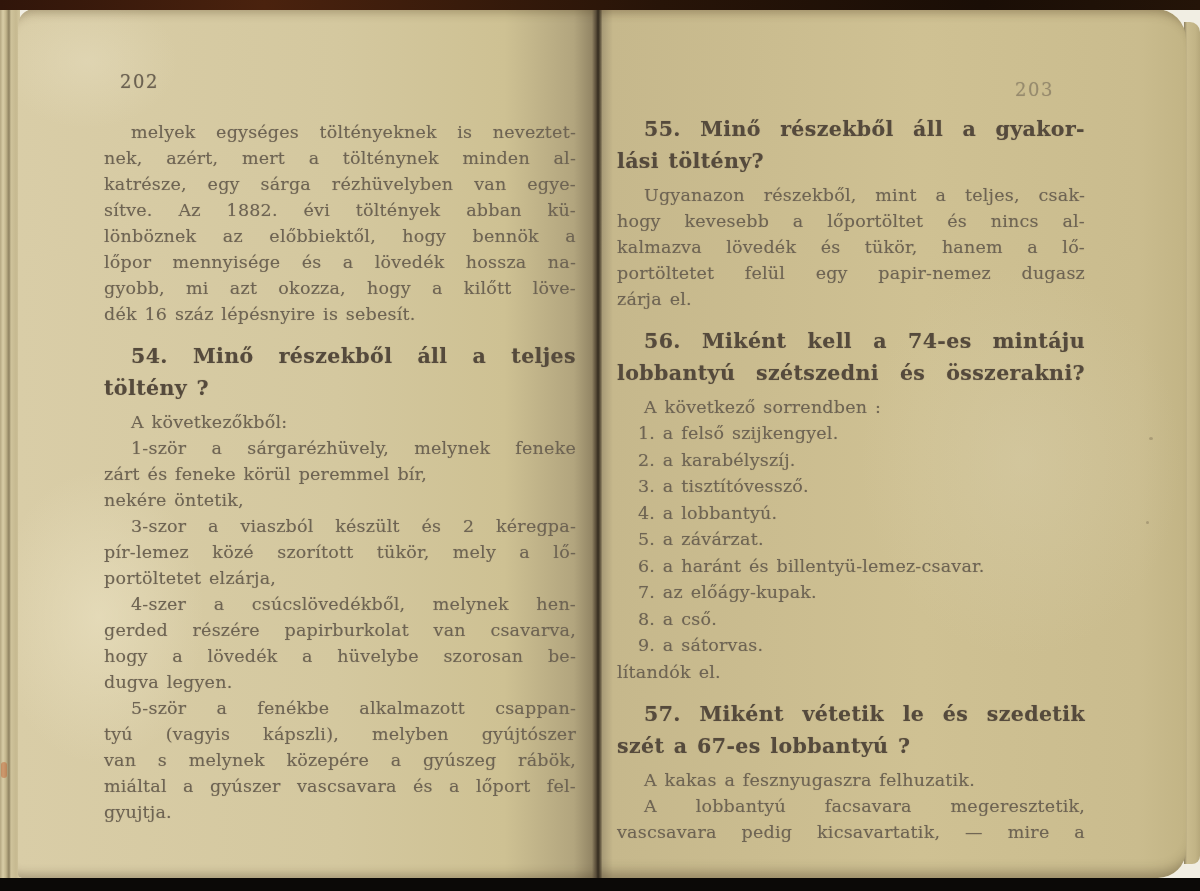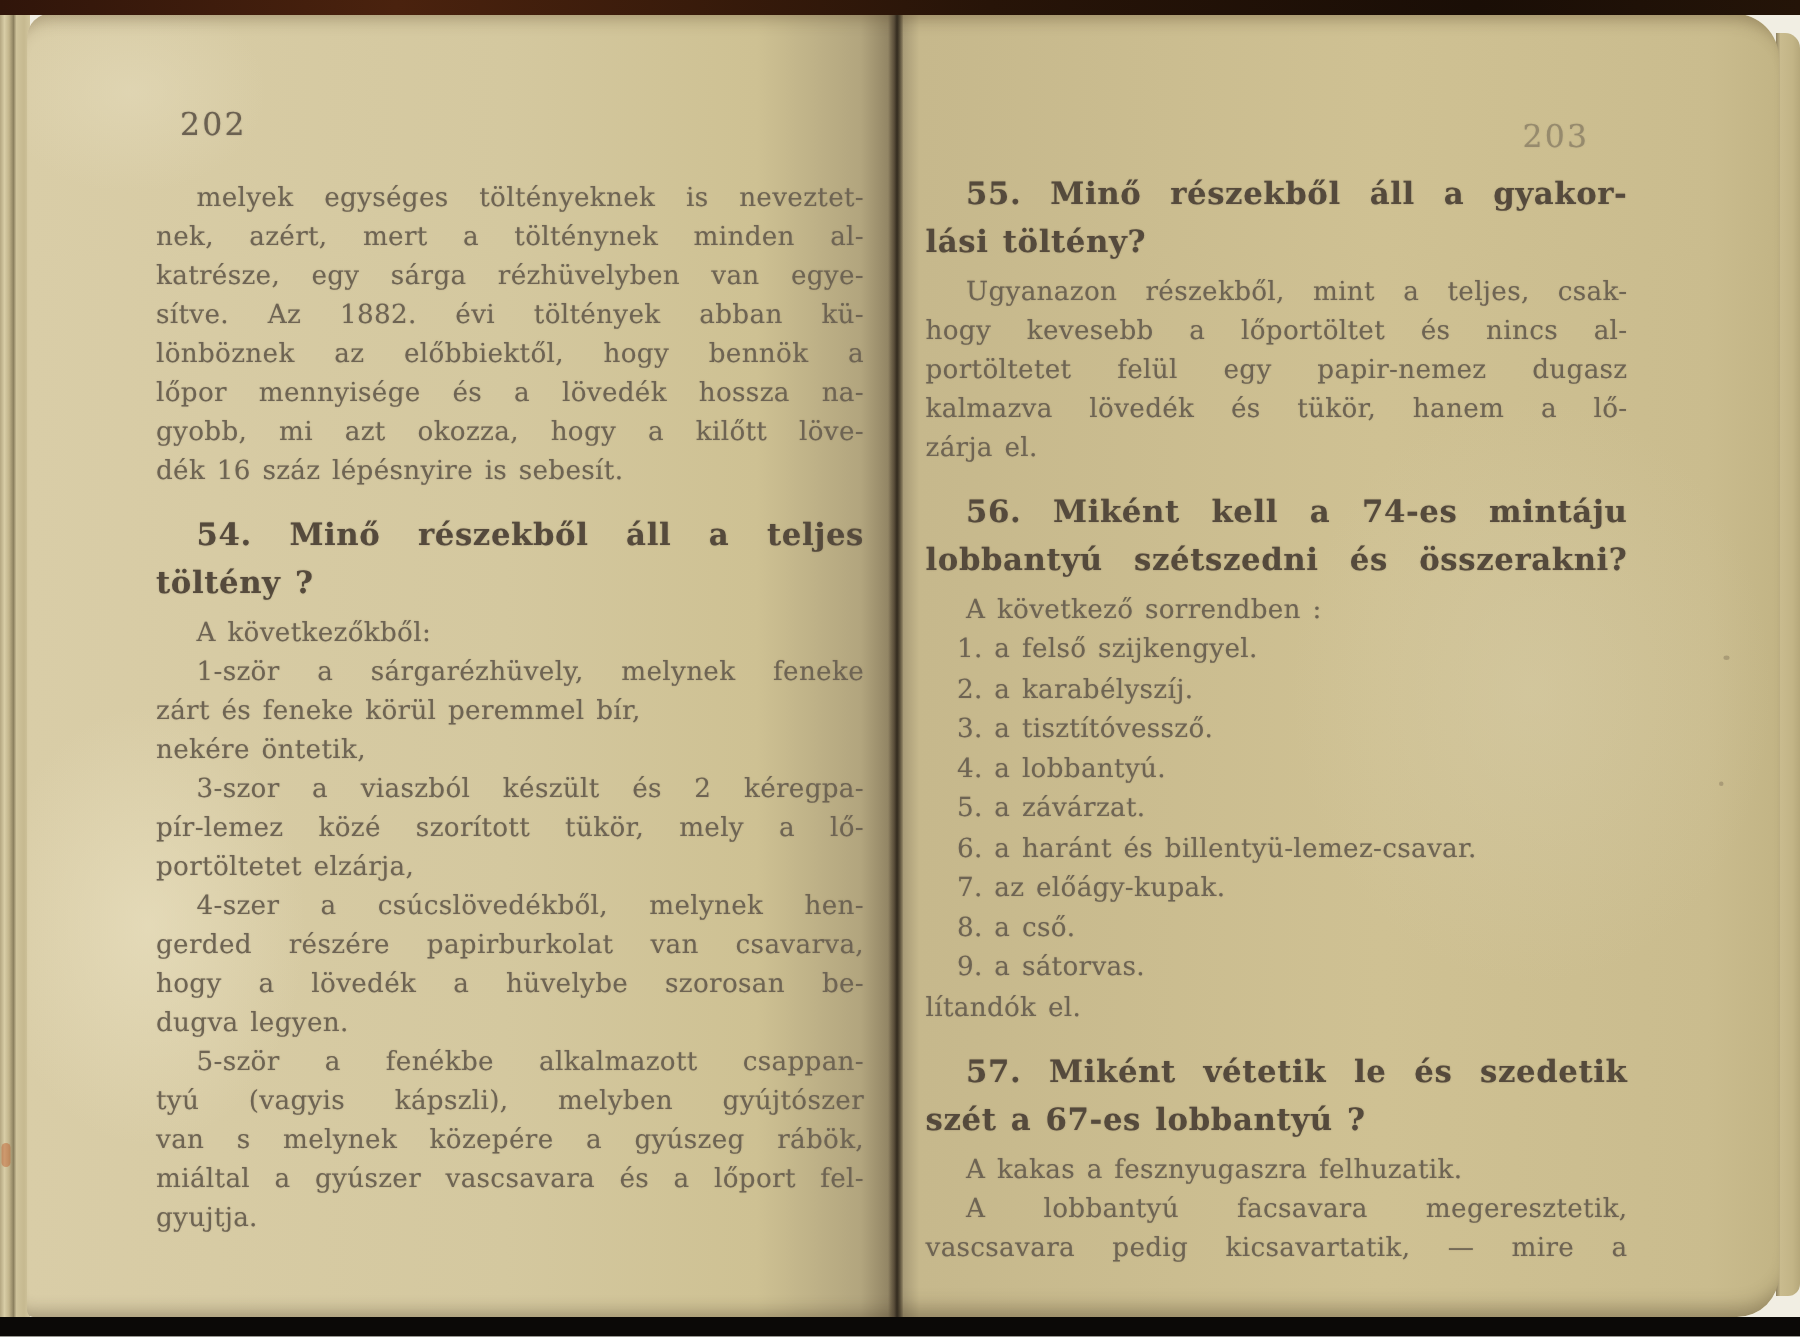--- a/index.html
+++ b/index.html
@@ -32,21 +32,21 @@
       radial-gradient(ellipse 230px 280px at 72% 52%, rgba(216,206,170,.45), rgba(216,206,170,0) 70%),
       linear-gradient(90deg,#6e6247 0,#a89b77 5px,#c6b88c 16px,#cfc193 55%,#cabc8e 92%,#c2b485 100%);
     border-radius:0 30px 28px 0;
     box-shadow:inset 0 14px 10px -10px rgba(90,70,40,.4), inset 0 -16px 12px -10px rgba(60,45,25,.35);}
   .gutter{position:absolute;left:592px;top:9px;width:10px;height:869px;
     background:linear-gradient(90deg,rgba(70,58,40,0),#5a4e3a 40%,#332b1f 60%,rgba(70,58,40,.15));}
   .artifact-red{position:absolute;left:1px;top:762px;width:6px;height:16px;
     background:#c05a2a;opacity:.45;border-radius:3px;}
   .speck{position:absolute;background:#8a7c60;border-radius:50%;opacity:.5;}
 
-  .pnum{position:absolute;font-size:21px;letter-spacing:1.5px;color:#6b6151;
+  .pnum{position:absolute;font-size:18px;letter-spacing:1.5px;color:#6b6151;
     text-shadow:0 0 1px rgba(107,97,81,.5);}
   .pnum-left{left:102px;top:62px;}
   .pnum-right{left:418px;top:70px;opacity:.55;}
 
   .content{position:absolute;}
   .content-left{left:86px;top:110px;width:472px;}
   .content-right{left:20px;top:104px;width:468px;}
 
   .block{margin:0;}
   .line{font-size:17.5px;line-height:26px;color:#6e6453;word-spacing:2px;
@@ -119,22 +119,22 @@
   <div class="page page-right">
     <div class="pnum pnum-right">203</div>
     <div class="content content-right">
         <div class="block t-h">
           <div class="line ind just">55. Minő részekből áll a gyakor-</div>
           <div class="line">lási töltény?</div>
         </div>
         <div class="block t-p">
           <div class="line ind just">Ugyanazon részekből, mint a teljes, csak-</div>
           <div class="line just">hogy kevesebb a lőportöltet és nincs al-</div>
+          <div class="line just">kalmazva lövedék és tükör, hanem a lő-</div>
           <div class="line just">portöltetet felül egy papir-nemez dugasz</div>
-          <div class="line just">kalmazva lövedék és tükör, hanem a lő-</div>
           <div class="line">zárja el.</div>
         </div>
         <div class="block t-h">
           <div class="line ind just">56. Miként kell a 74-es mintáju</div>
           <div class="line just">lobbantyú szétszedni és összerakni?</div>
         </div>
         <div class="block t-p">
           <div class="line ind">A következő sorrendben :</div>
         </div>
         <div class="block t-li">

